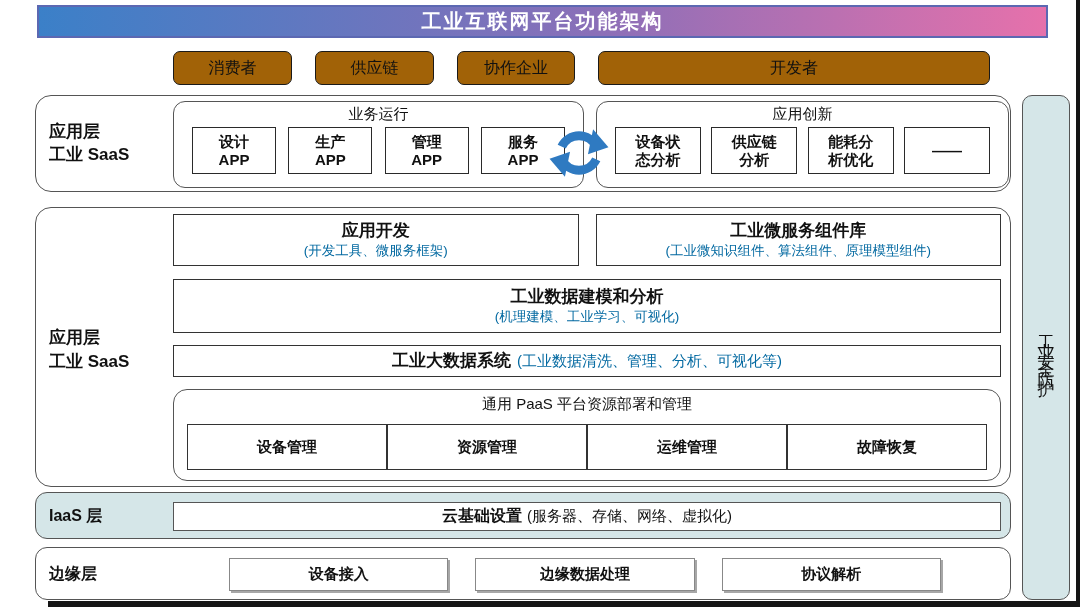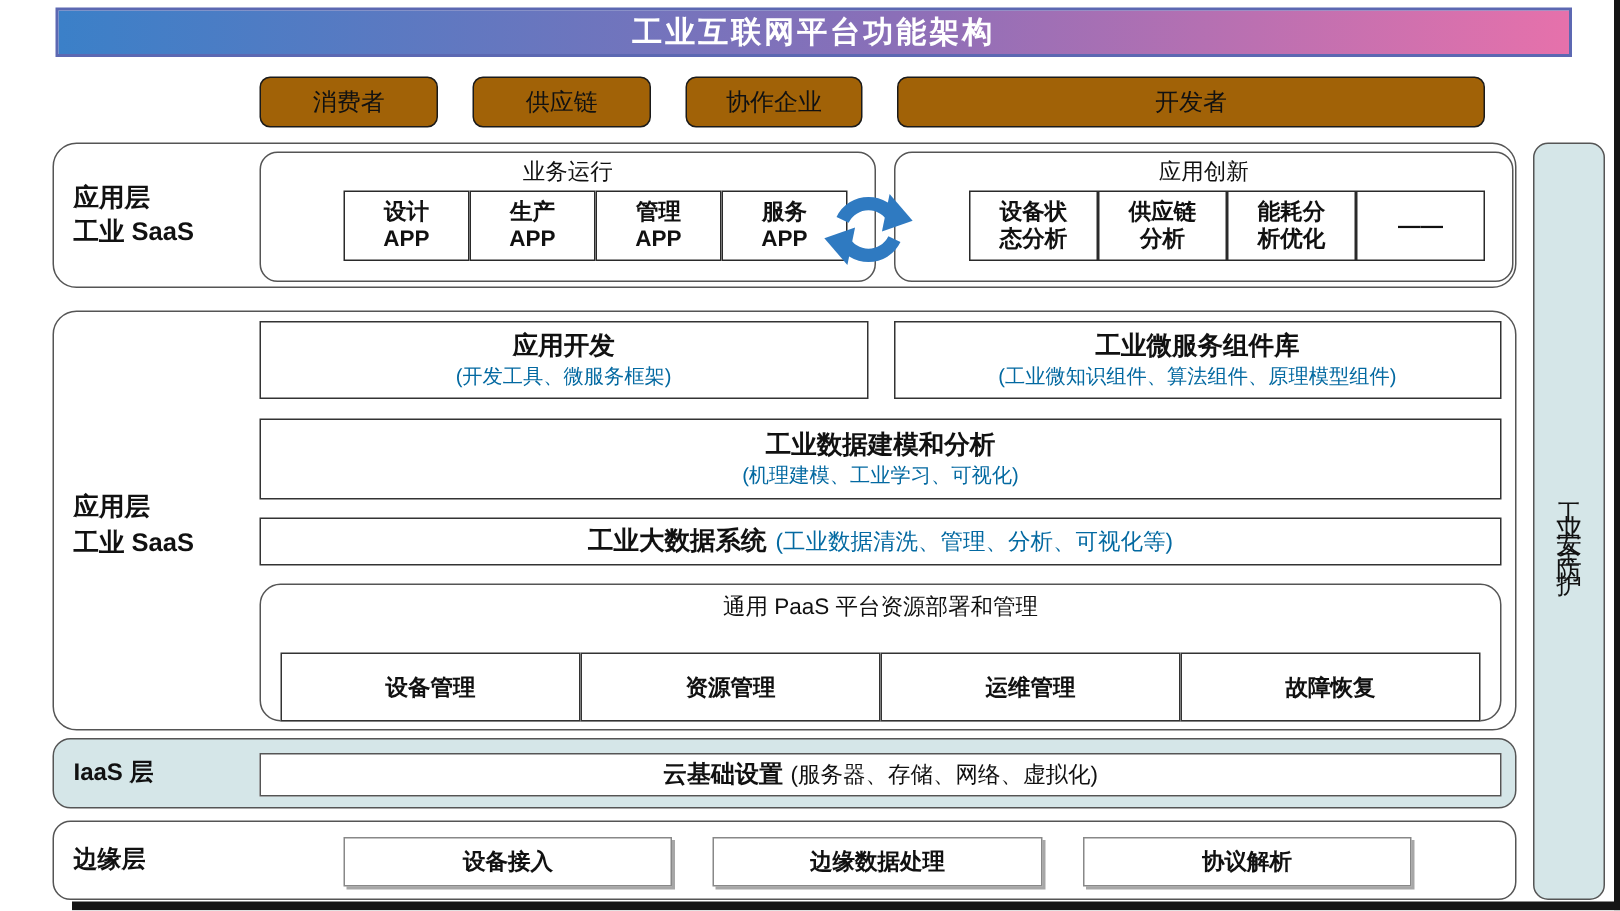--- a/index.html
+++ b/index.html
@@ -28,41 +28,41 @@
   .sec-label{position:absolute;left:13px;font-weight:bold;font-size:17px;line-height:1.4;}
   .v-center{top:50%;transform:translateY(-50%);}
   #paas .sec-label{top:118px;}
   #iaas .sec-label,#edge .sec-label{font-size:16px;}
 
   
   .group{position:absolute;border:1.2px solid #555;border-radius:12px;box-sizing:border-box;background:#fff;}
   #grp-business{left:137px;top:5px;width:411px;height:87px;}
   #grp-innovation{left:560px;top:5px;width:413px;height:87px;}
   .group-title{text-align:center;font-size:15px;margin-top:3px;}
-  .group-apps{display:flex;justify-content:flex-end;padding:0 18px;margin-top:3px;}
+  .group-apps{display:flex;justify-content:space-between;padding:0 18px;margin-top:3px;}
   .app-box{width:84px;height:47px;border:1.6px solid #2a2a2a;box-sizing:border-box;background:#fff;
            display:flex;align-items:center;justify-content:center;text-align:center;
            font-weight:bold;font-size:15px;line-height:1.18;}
   #grp-innovation .app-box{width:86px;}
   .sync{position:absolute;left:547px;top:121px;width:64px;height:64px;z-index:5;}
 
   
   .paas-content{position:absolute;left:137px;top:6px;width:828px;}
   .row1{display:flex;gap:17px;}
   .cellbox{border:1.4px solid #333;box-sizing:border-box;background:#fff;
            display:flex;flex-direction:column;align-items:center;justify-content:center;text-align:center;}
   .row1 .cellbox{flex:1;height:52px;}
   .cell-title{font-weight:bold;font-size:17px;line-height:1.25;}
   .cell-sub{font-size:13.5px;color:#0369a1;margin-top:1px;}
   .row2{margin-top:13px;height:54px;}
   .row3{margin-top:12px;height:32px;flex-direction:row;gap:6px;}
   .row3 .cell-sub{font-size:15px;margin-top:0;}
   .row4{margin-top:12px;height:92px;border:1.2px solid #555;border-radius:14px;box-sizing:border-box;}
   .row4-title{text-align:center;font-size:15px;margin-top:5px;}
-  .row4-items{display:flex;padding:0 13px;margin-top:21px;}
+  .row4-items{display:flex;padding:0 13px;margin-top:10px;}
   .row4-items .item{flex:1;height:46px;border:1.4px solid #333;box-sizing:border-box;background:#fff;
                     display:flex;align-items:center;justify-content:center;font-weight:bold;font-size:15px;}
 
   
   .iaas-box{position:absolute;left:137px;top:9px;width:828px;height:29px;background:#fff;
             border:1.3px solid #555;box-sizing:border-box;display:flex;align-items:center;justify-content:center;gap:5px;}
   .iaas-title{font-weight:bold;font-size:16px;}
   .iaas-sub{font-size:15px;}
 
   

